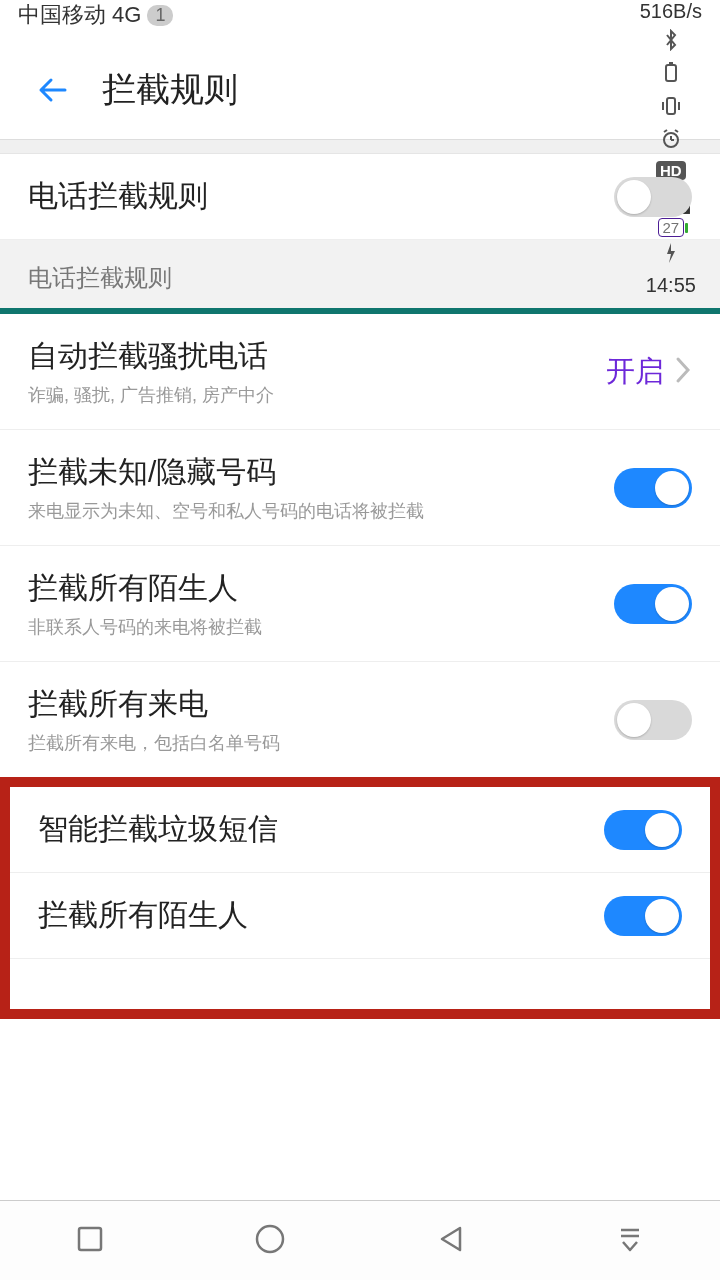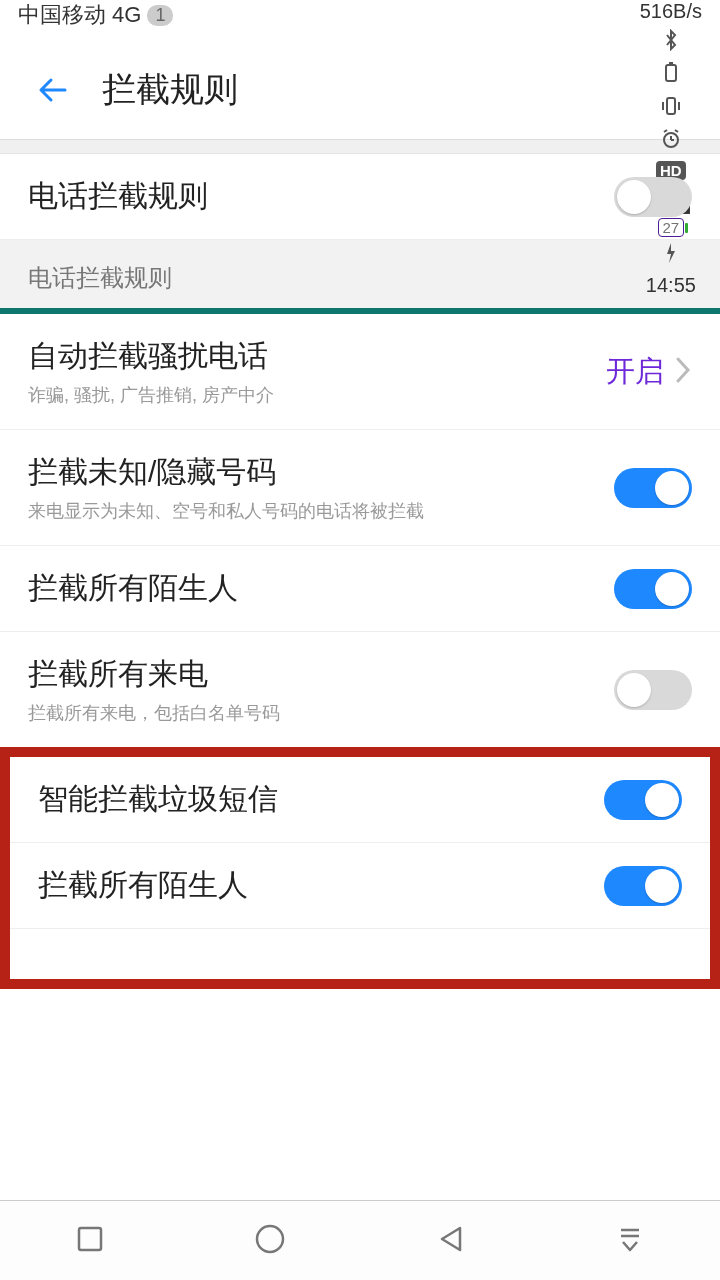--- a/index.html
+++ b/index.html
@@ -130,20 +130,21 @@
   <div class="row-right">
     <div class="toggle on">
         <div class="knob"></div>
       </div>
   </div>
 </div>
 
 <div class="row">
   <div class="labels">
     <div class="title">拦截所有陌生人</div>
+    <div class="subtitle">非联系人号码的来电将被拦截</div>
   </div>
   <div class="row-right">
     <div class="toggle on">
         <div class="knob"></div>
       </div>
   </div>
 </div>
 
 <div class="row last-in-group">
   <div class="labels">

